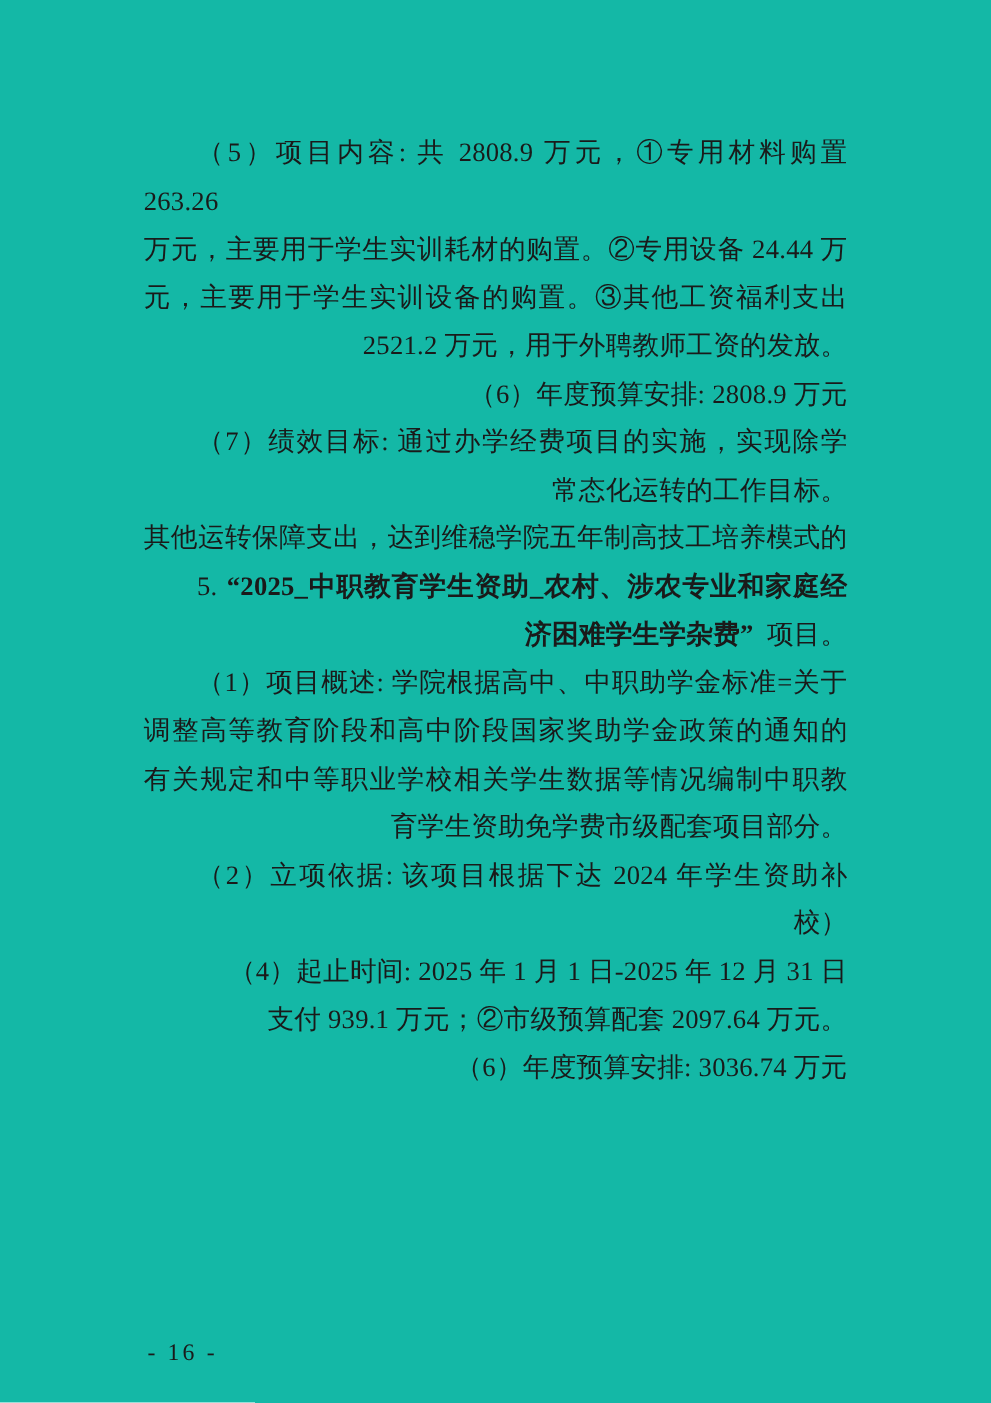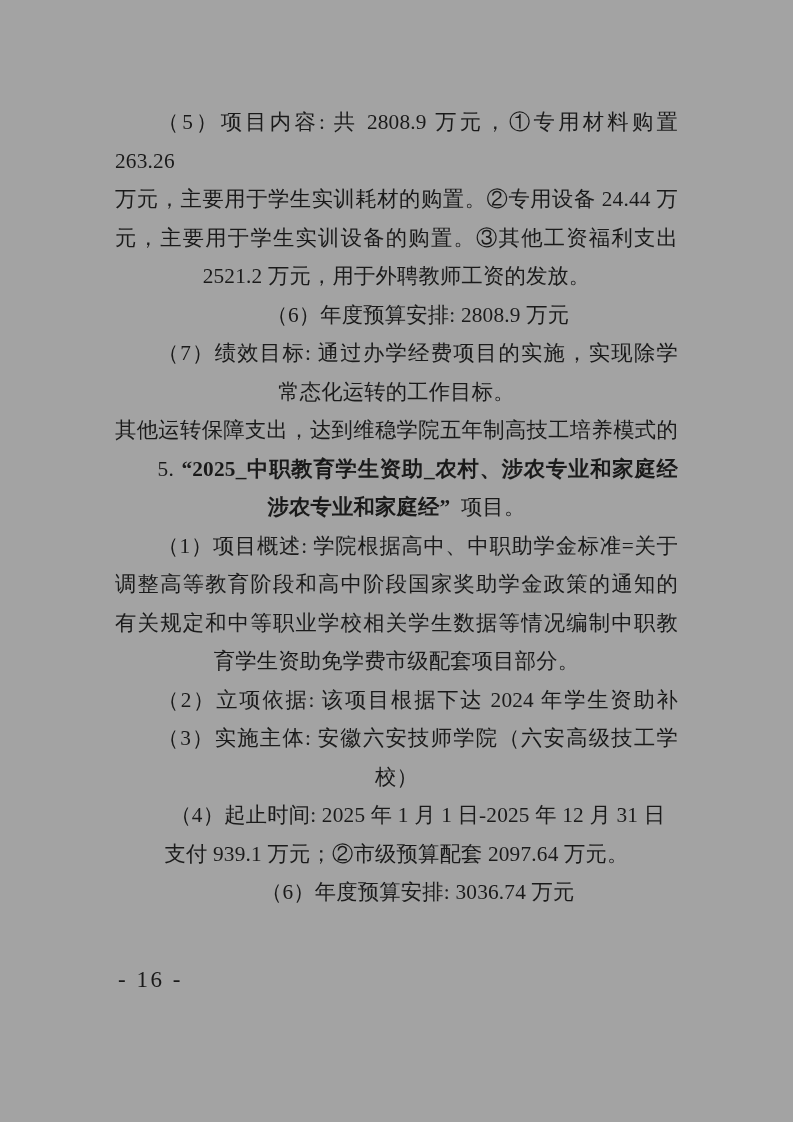--- a/index.html
+++ b/index.html
@@ -4,35 +4,35 @@
 <style>
   html, body {
     margin: 0;
     padding: 0;
     background: #ffffff;
   }
   .page {
     position: relative;
     width: 793px;
     height: 1122px;
-    background: #a3a3a3;
+    background: #14b8a6;
     overflow: hidden;
     font-family: "Liberation Serif", "DejaVu Serif", serif;
     color: #1a1a1a;
   }
   .content {
     position: absolute;
     left: 115px;
     top: 103px;
     width: 563px;
     font-size: 21.3px;
     line-height: 38.5px;
   }
   .line {
-    text-align: center;
+    text-align: right;
     letter-spacing: 0.2px;
   }
   .ind {
     text-indent: 2em;
   }
   .fill {
     text-align: justify;
     text-align-last: justify;
   }
   .b {
@@ -40,22 +40,22 @@
   }
   .tail {
     margin-left: 0.5em;
   }
   .hnum {
     margin-right: 0.35em;
   }
   .pagenum {
     position: absolute;
     left: 118px;
-    top: 967px;
-    font-size: 23px;
+    top: 1072px;
+    font-size: 19px;
     letter-spacing: 2.5px;
     color: #1a1a1a;
     text-align: right;
   }
 </style>
 </head>
 <body>
 
 <div class="page">
   <div class="content">
@@ -64,28 +64,27 @@
     <div class="line fill">元，主要用于学生实训设备的购置。③其他工资福利支出</div>
     <div class="line">2521.2 万元，用于外聘教师工资的发放。</div>
     <div class="line ind">（6）年度预算安排: 2808.9 万元</div>
     <div class="line ind fill">（7）绩效目标: 通过办学经费项目的实施，实现除学</div>
     <div class="line">常态化运转的工作目标。</div>
     <div class="line fill">其他运转保障支出，达到维稳学院五年制高技工培养模式的</div>
     <div class="line ind fill">
       <span class="hnum">5.</span><span class="b">“2025_中职教育学生资助_农村、涉农专业和家庭经</span>
     </div>
     <div class="line">
-      <span class="b">涉农专业和家庭经”</span><span class="tail">项目。</span>
+      <span class="b">济困难学生学杂费”</span><span class="tail">项目。</span>
     </div>
     <div class="line ind fill">（1）项目概述: 学院根据高中、中职助学金标准=关于</div>
     <div class="line fill">调整高等教育阶段和高中阶段国家奖助学金政策的通知的</div>
     <div class="line fill">有关规定和中等职业学校相关学生数据等情况编制中职教</div>
     <div class="line">育学生资助免学费市级配套项目部分。</div>
     <div class="line ind fill">（2）立项依据: 该项目根据下达 2024 年学生资助补</div>
-    <div class="line ind fill">（3）实施主体: 安徽六安技师学院（六安高级技工学</div>
     <div class="line">校）</div>
     <div class="line ind">（4）起止时间: 2025 年 1 月 1 日-2025 年 12 月 31 日</div>
     <div class="line">支付 939.1 万元；②市级预算配套 2097.64 万元。</div>
     <div class="line ind">（6）年度预算安排: 3036.74 万元</div>
   </div>
 
   <div class="pagenum">- 16 -</div>
 </div>
 
 </body></html>

